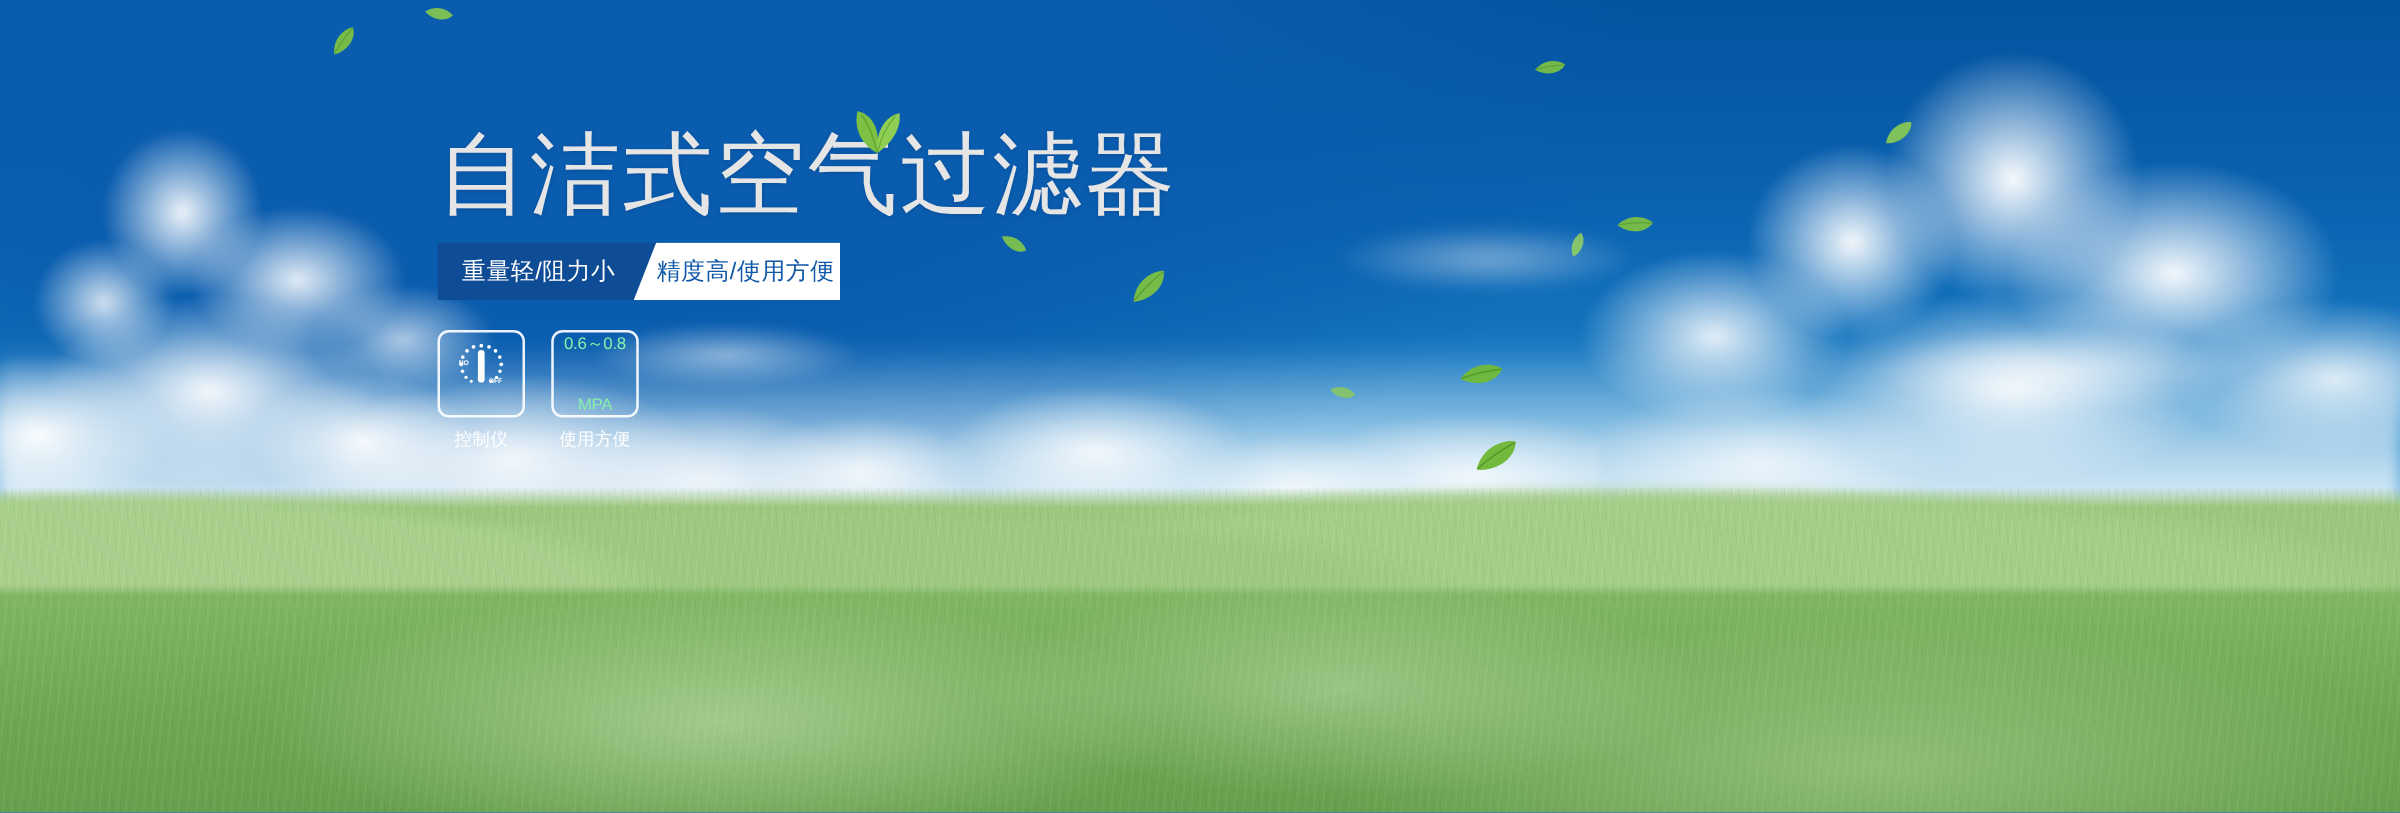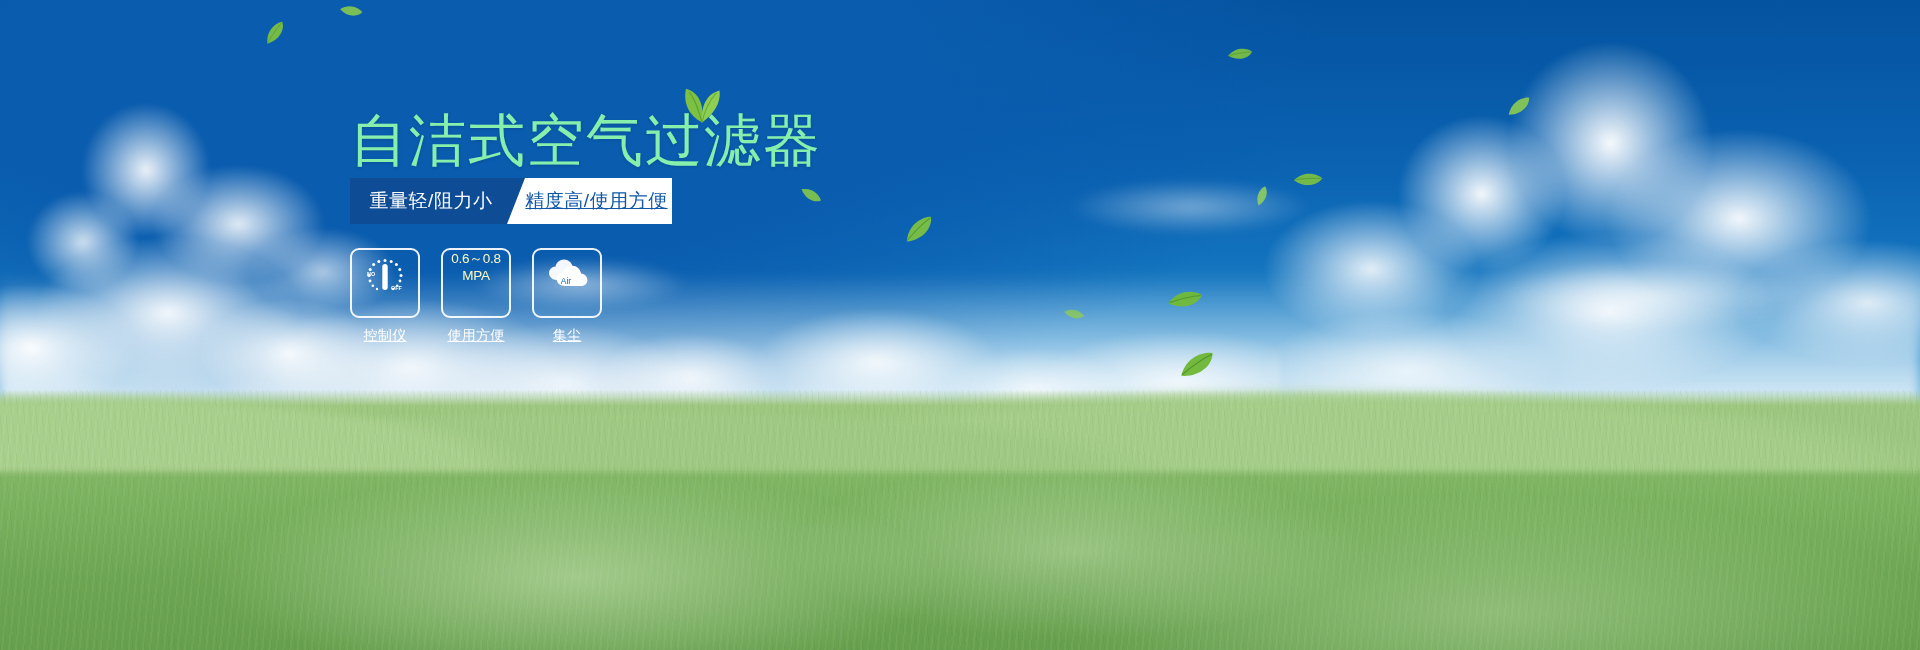--- a/index.html
+++ b/index.html
@@ -142,37 +142,38 @@
   
   .content {
     position:absolute;
     left:350px;
     top:104px;
     width:620px;
   }
 
   .title-row { position:relative; height:74px; }
   .title {
-    font-size:57px;
+    font-size:72px;
     font-weight:400;
-    color:#86efac;
+    color:#e5e5e5;
     letter-spacing:2px;
     line-height:72px;
     white-space:nowrap;
     text-shadow:0 1px 3px rgba(0,40,90,.25);
   }
   .title-leaf{
     position:absolute;
     left:328px; top:-20px;
     width:48px; height:40px;
   }
 
   
   .tabs {
     position:relative;
+    margin-top:16px;
     height:46px;
     width:322px;
   }
   .tab {
     position:absolute;
     top:0;
     height:46px;
     display:flex;
     align-items:center;
     justify-content:center;
@@ -186,54 +187,52 @@
     color:#ffffff;
     clip-path:polygon(0 0, 100% 0, calc(100% - 18px) 100%, 0 100%);
     padding-right:14px;
   }
   .tab-secondary {
     left:157px; width:165px;
     background:#ffffff;
     color:#0f58a8;
     clip-path:polygon(18px 0, 100% 0, 100% 100%, 0 100%);
     padding-left:14px;
-    text-decoration:underline;
   }
 
   
   .features {
     margin-top:24px;
     display:flex;
     gap:21px;
   }
   .feature { width:70px; }
   .feature-box {
     width:70px; height:70px;
     border:2px solid rgba(255,255,255,.92);
     border-radius:9px;
     display:flex;
     flex-direction:column;
     align-items:center;
-    justify-content:flex-start;
-    color:#fef9c3;
+    justify-content:space-between;
+    color:#86efac;
   }
   .feature-text {
     font-size:13.5px;
     line-height:17px;
     text-align:center;
     letter-spacing:-.2px;
   }
   .feature-label {
     margin-top:9px;
     text-align:center;
     font-size:14px;
     color:#ffffff;
     white-space:nowrap;
     letter-spacing:.3px;
-    text-decoration:underline;
   }
   .feature:nth-child(1) .feature-label,
   .feature:nth-child(5) .feature-label { margin-left:0; }
   .feature-icon { width:48px; height:48px; }
   .feature-icon svg { display:block; width:100%; height:100%; }
 </style>
 </head>
 <body>
 
 <div class="banner">
@@ -371,28 +370,16 @@
       <div class="feature">
         <div class="feature-box">
           <div class="feature-text">0.6～0.8</div>
           <div class="feature-text">MPA</div>
         </div>
         <div class="feature-label">使用方便</div>
       </div>
 
 
 
-      <div class="feature">
-        <div class="feature-box">
-          <div class="feature-icon">
-            <svg viewBox="0 0 48 48">
-              <path d="M14 30 C9 30 6 26.6 6 23 C6 19.4 9 16.4 12.6 16.4 C13.2 12.4 16.8 9.4 21 9.4 C25.2 9.4 28.8 12.4 29.6 16.2 C34 16.2 37.6 19.6 37.6 23.6 C37.6 27.2 34.6 30 31 30 Z" fill="#ffffff" opacity=".95"></path>
-              <path d="M22 36 C17.2 36 13.6 32.8 13.6 29 C13.6 25.4 16.6 22.4 20.4 22.4 C21.4 18.6 24.8 15.8 29 15.8 C33.6 15.8 37.4 19.2 38 23.6 C41.6 23.8 44.4 26.8 44.4 30.2 C44.4 33.6 41.6 36 38.2 36 Z" fill="#ffffff"></path>
-              <text x="23" y="34" font-family="Liberation Sans, sans-serif" font-size="8.5" fill="#1267b5" text-anchor="middle">Air</text>
-            </svg>
-          </div>
-        </div>
-        <div class="feature-label">集尘</div>
-      </div>
 
     </div>
   </div>
 </div>
 
 </body></html>

